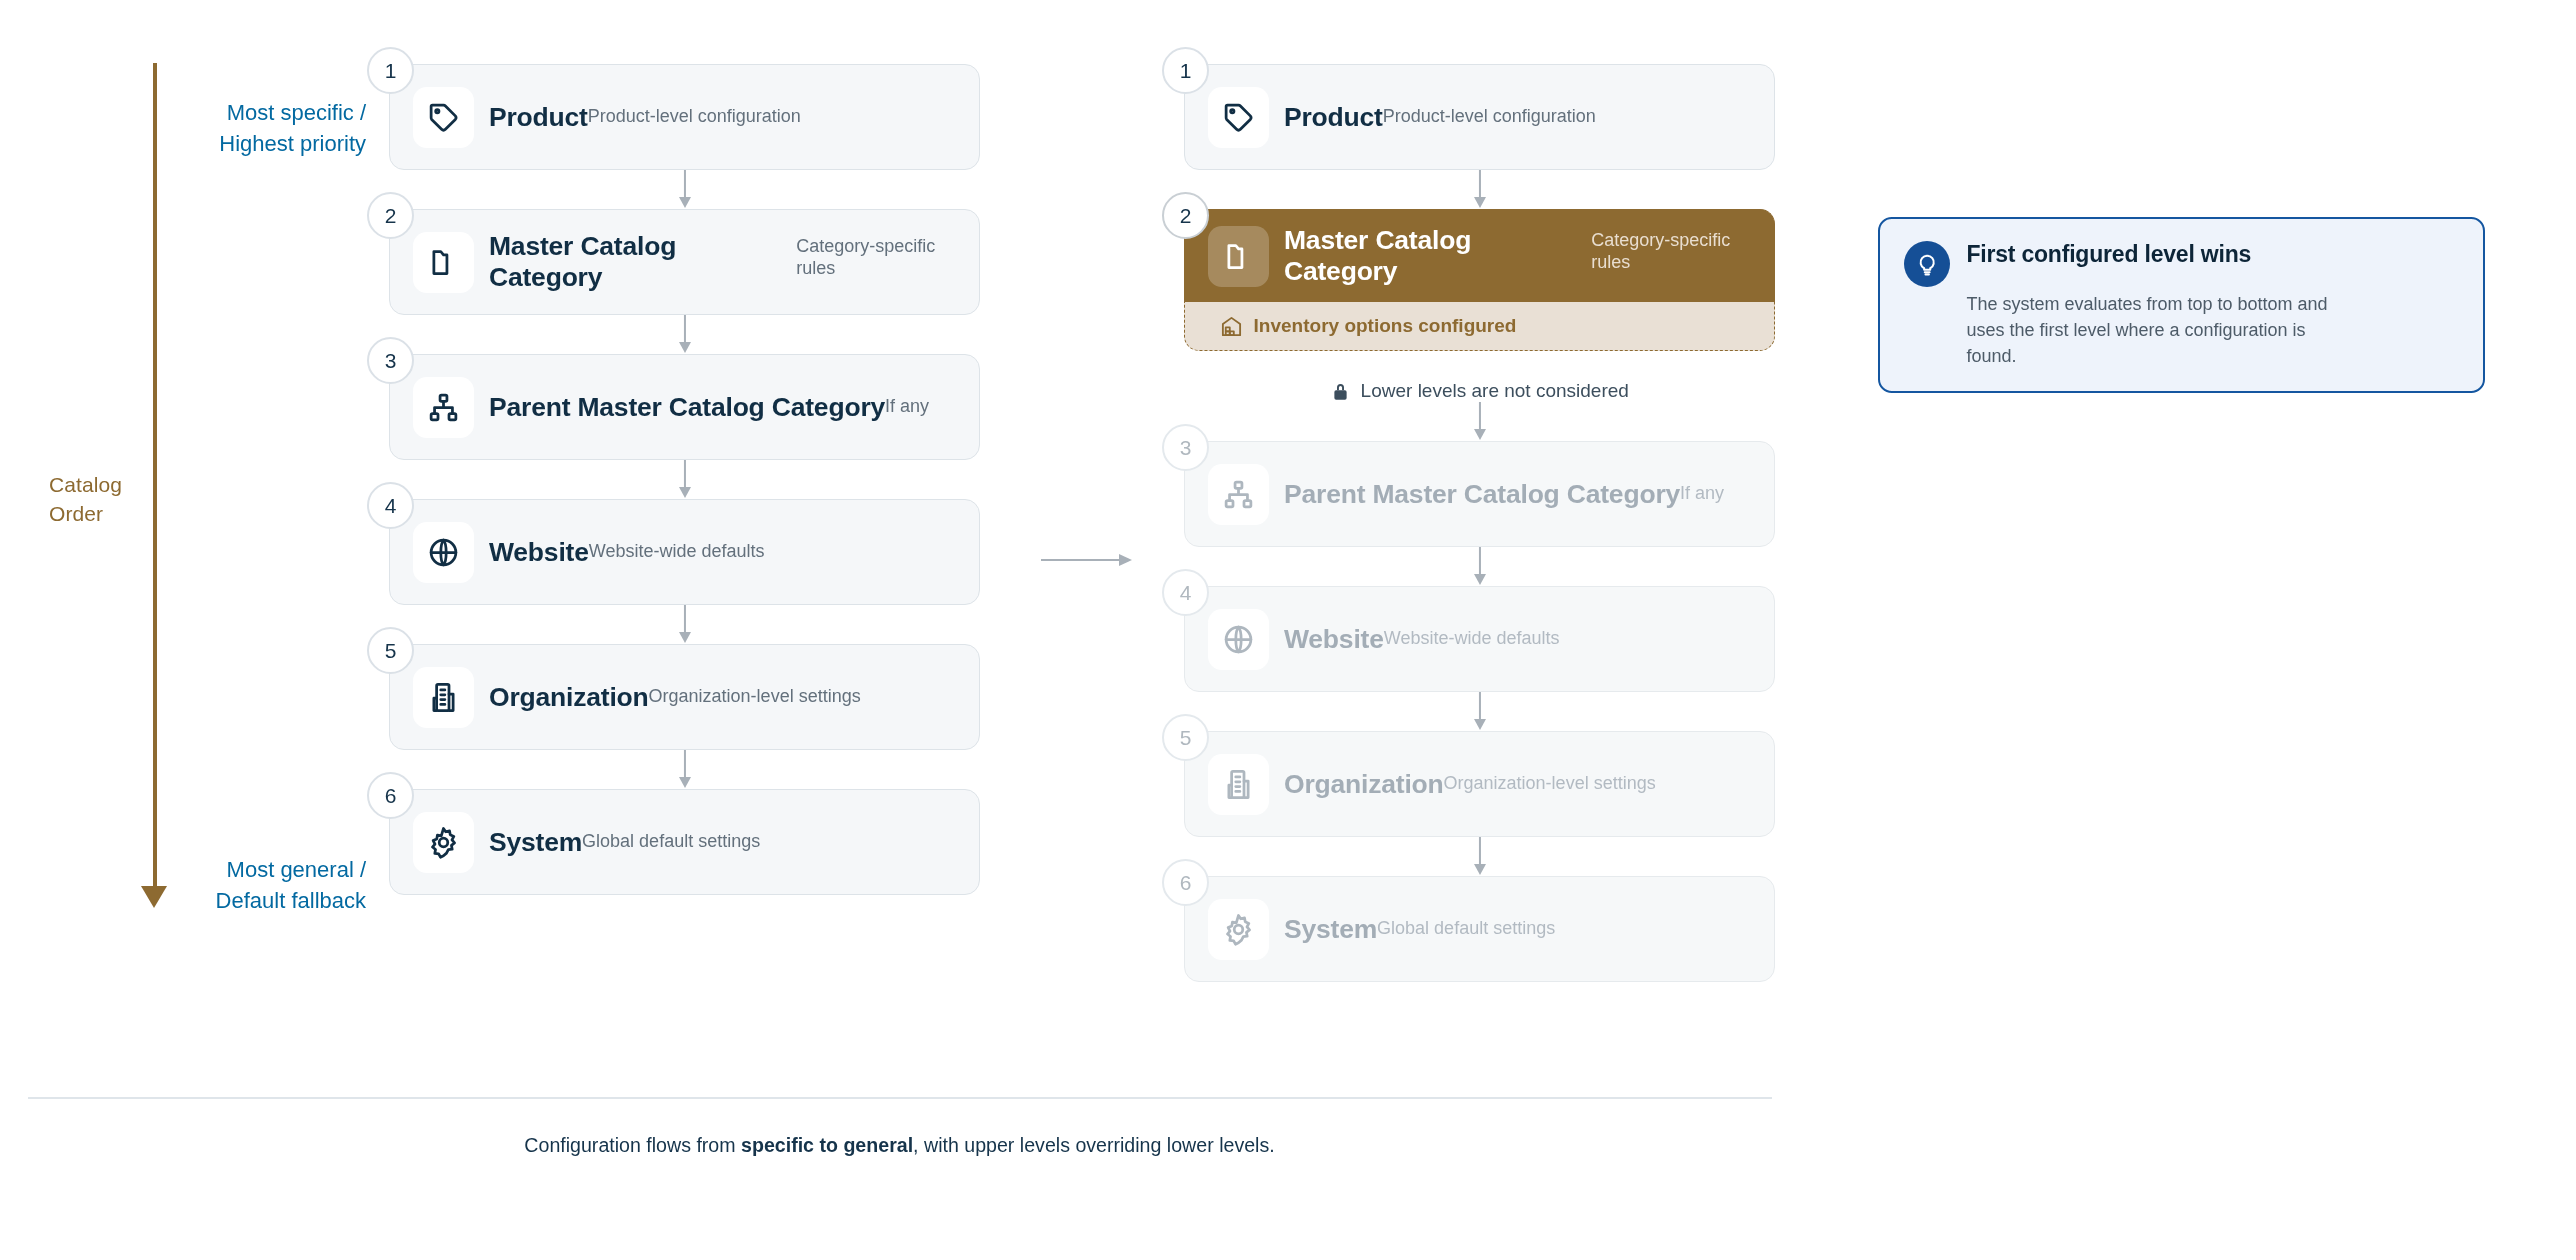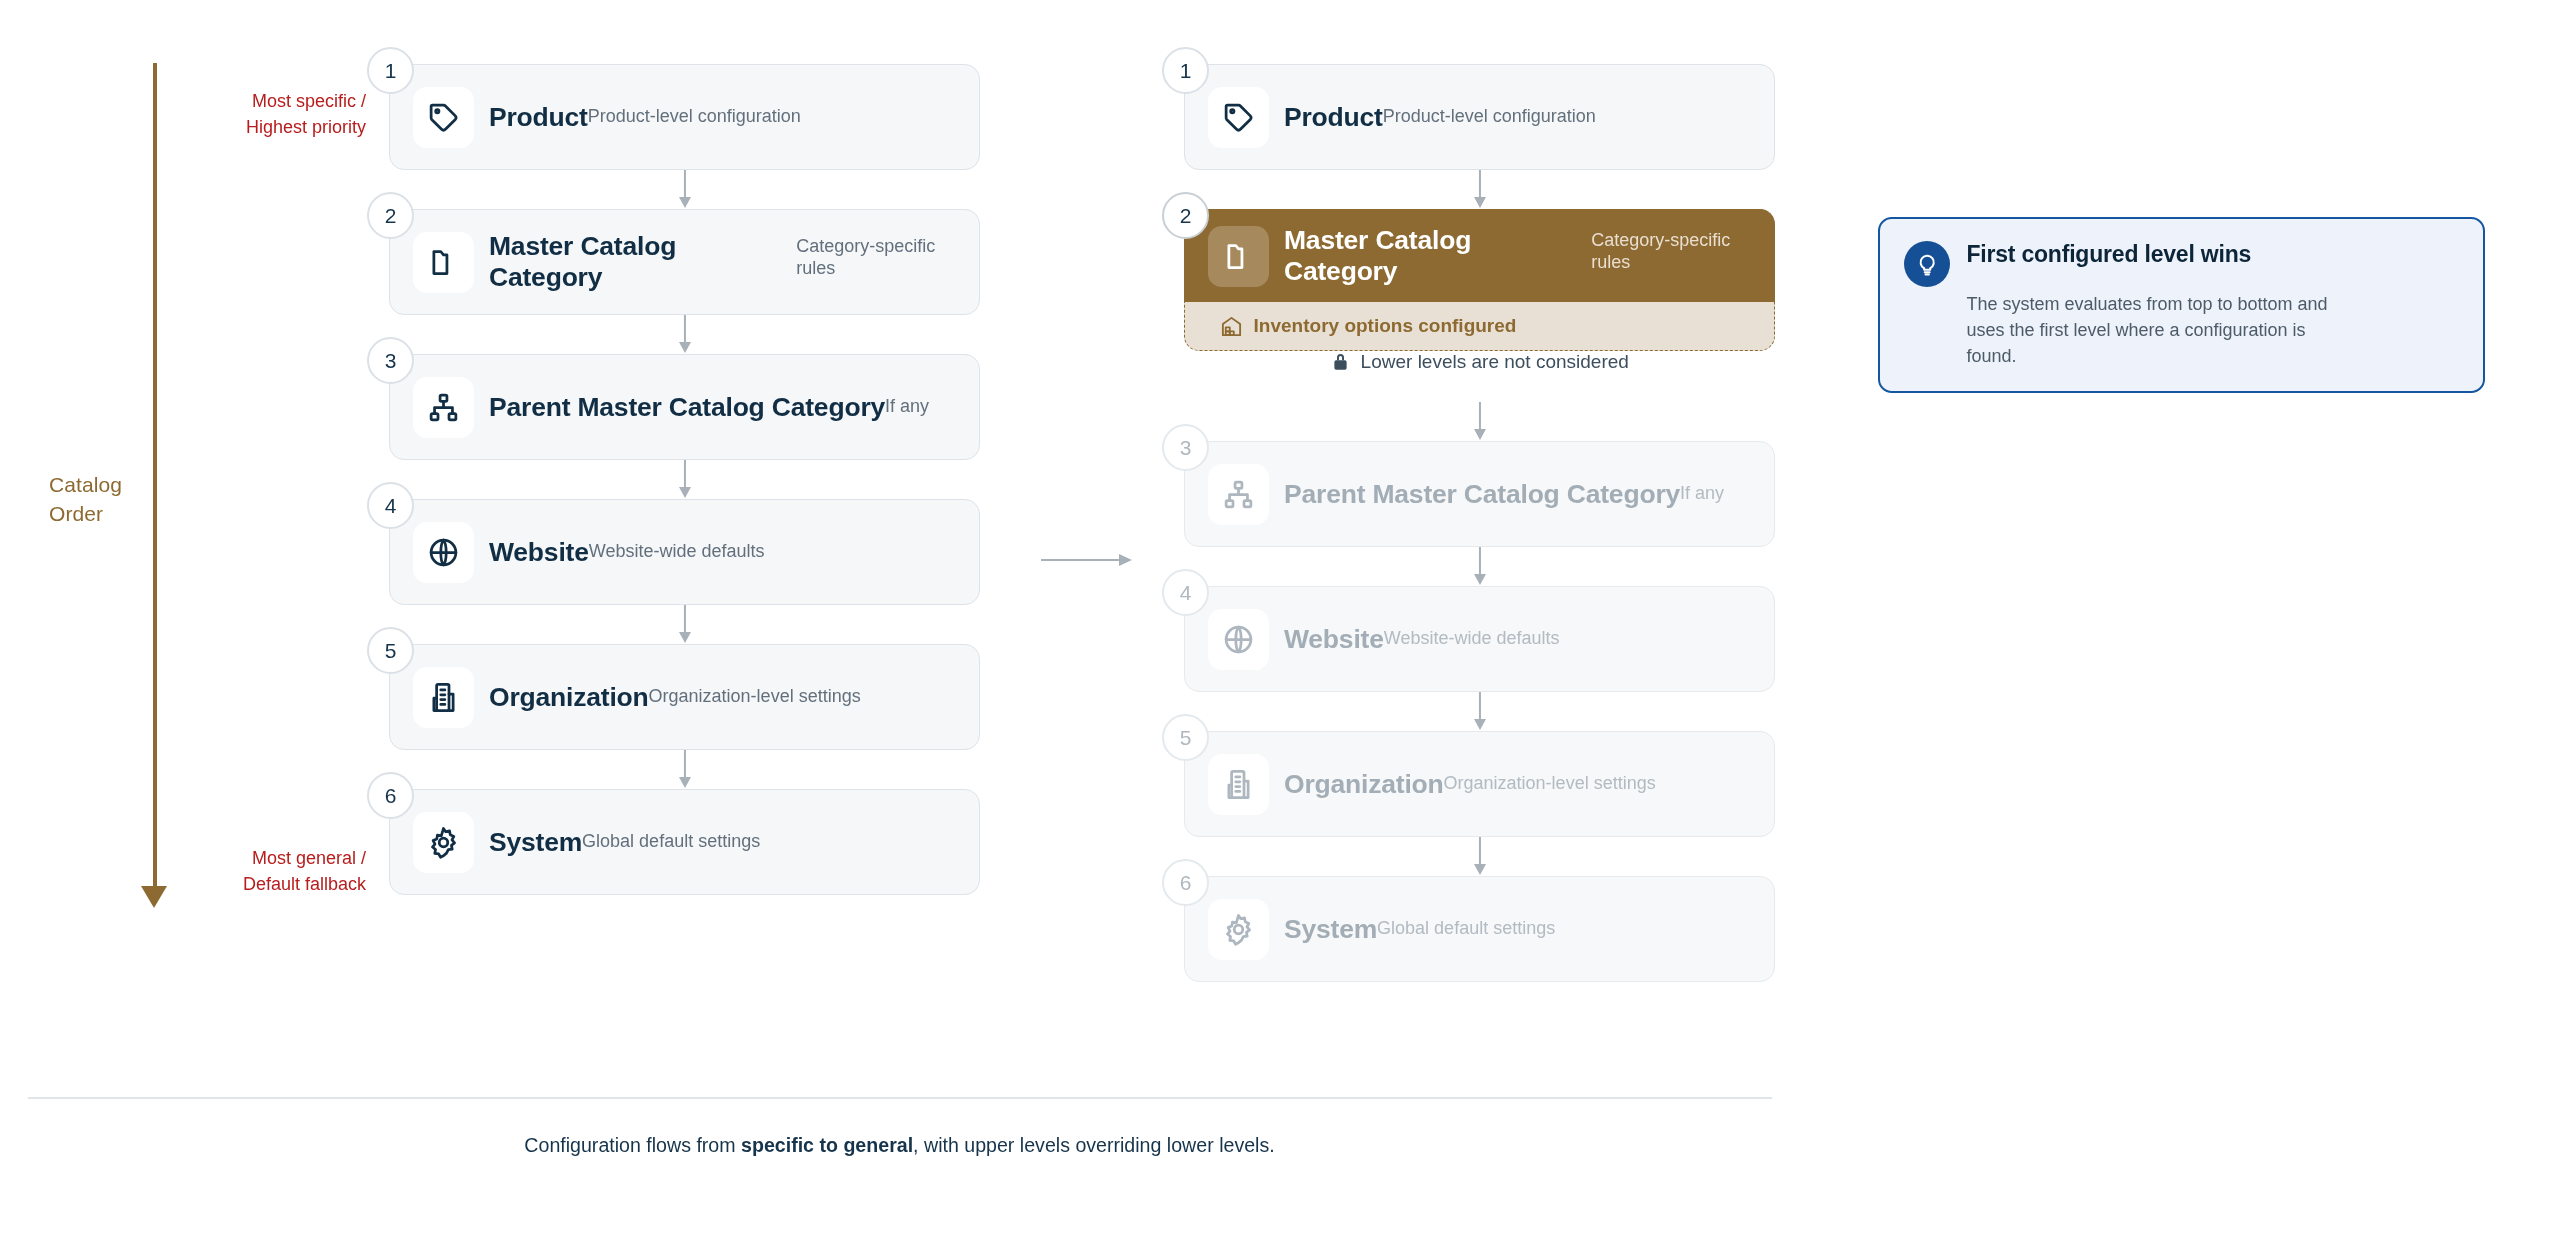--- a/index.html
+++ b/index.html
@@ -26,21 +26,21 @@
   }
   .rail-label {
     position: absolute; left: 49px; top: 471px;
     width: 101px; font-size: 21px; line-height: 1.38;
     color: #8d6a31; letter-spacing: 0.1px;
   }
 
   
   .side-note {
     position: absolute; width: 175px; text-align: right;
-    font-size: 18px; line-height: 1.42; color: #b91c1c;
+    font-size: 22px; line-height: 1.42; color: #0369a1; margin-top: 8px;
   }
   .side-note.top { left: 191px; top: 89px; }
   .side-note.bottom { left: 191px; top: 846px; }
 
   
   .col { position: absolute; width: 591px; }
   .col-a { left: 389px; top: 64px; }
   .col-b { left: 1184px; top: 64px; }
 
   
@@ -108,21 +108,21 @@
     background: #a8b0b8; transform: translateX(-50%);
   }
   .vconn .head {
     position: absolute; left: 50%; top: 26.5px; transform: translateX(-50%);
     width: 0; height: 0;
     border-left: 6.9px solid transparent; border-right: 6.9px solid transparent;
     border-top: 11px solid #a8b0b8;
   }
 
   .lock-row {
-    height: 51px; display: flex; align-items: flex-start;
+    height: 51px; display: flex; align-items: flex-end;
     justify-content: center; gap: 9.5px;
   }
   .lock-row svg { width: 21px; height: 21px; display: block; }
   .lock-row .lbl { font-size: 19px; color: #3c4e5d; }
 
   
   .cross-arrow { position: absolute; left: 1041px; top: 554px; width: 101px; height: 12.7px; }
   .cross-arrow .bar { position: absolute; left: 0; top: 4.8px; width: 81px; height: 2.6px; background: #a8b0b8; }
   .cross-arrow .tip {
     position: absolute; left: 78px; top: 0;

